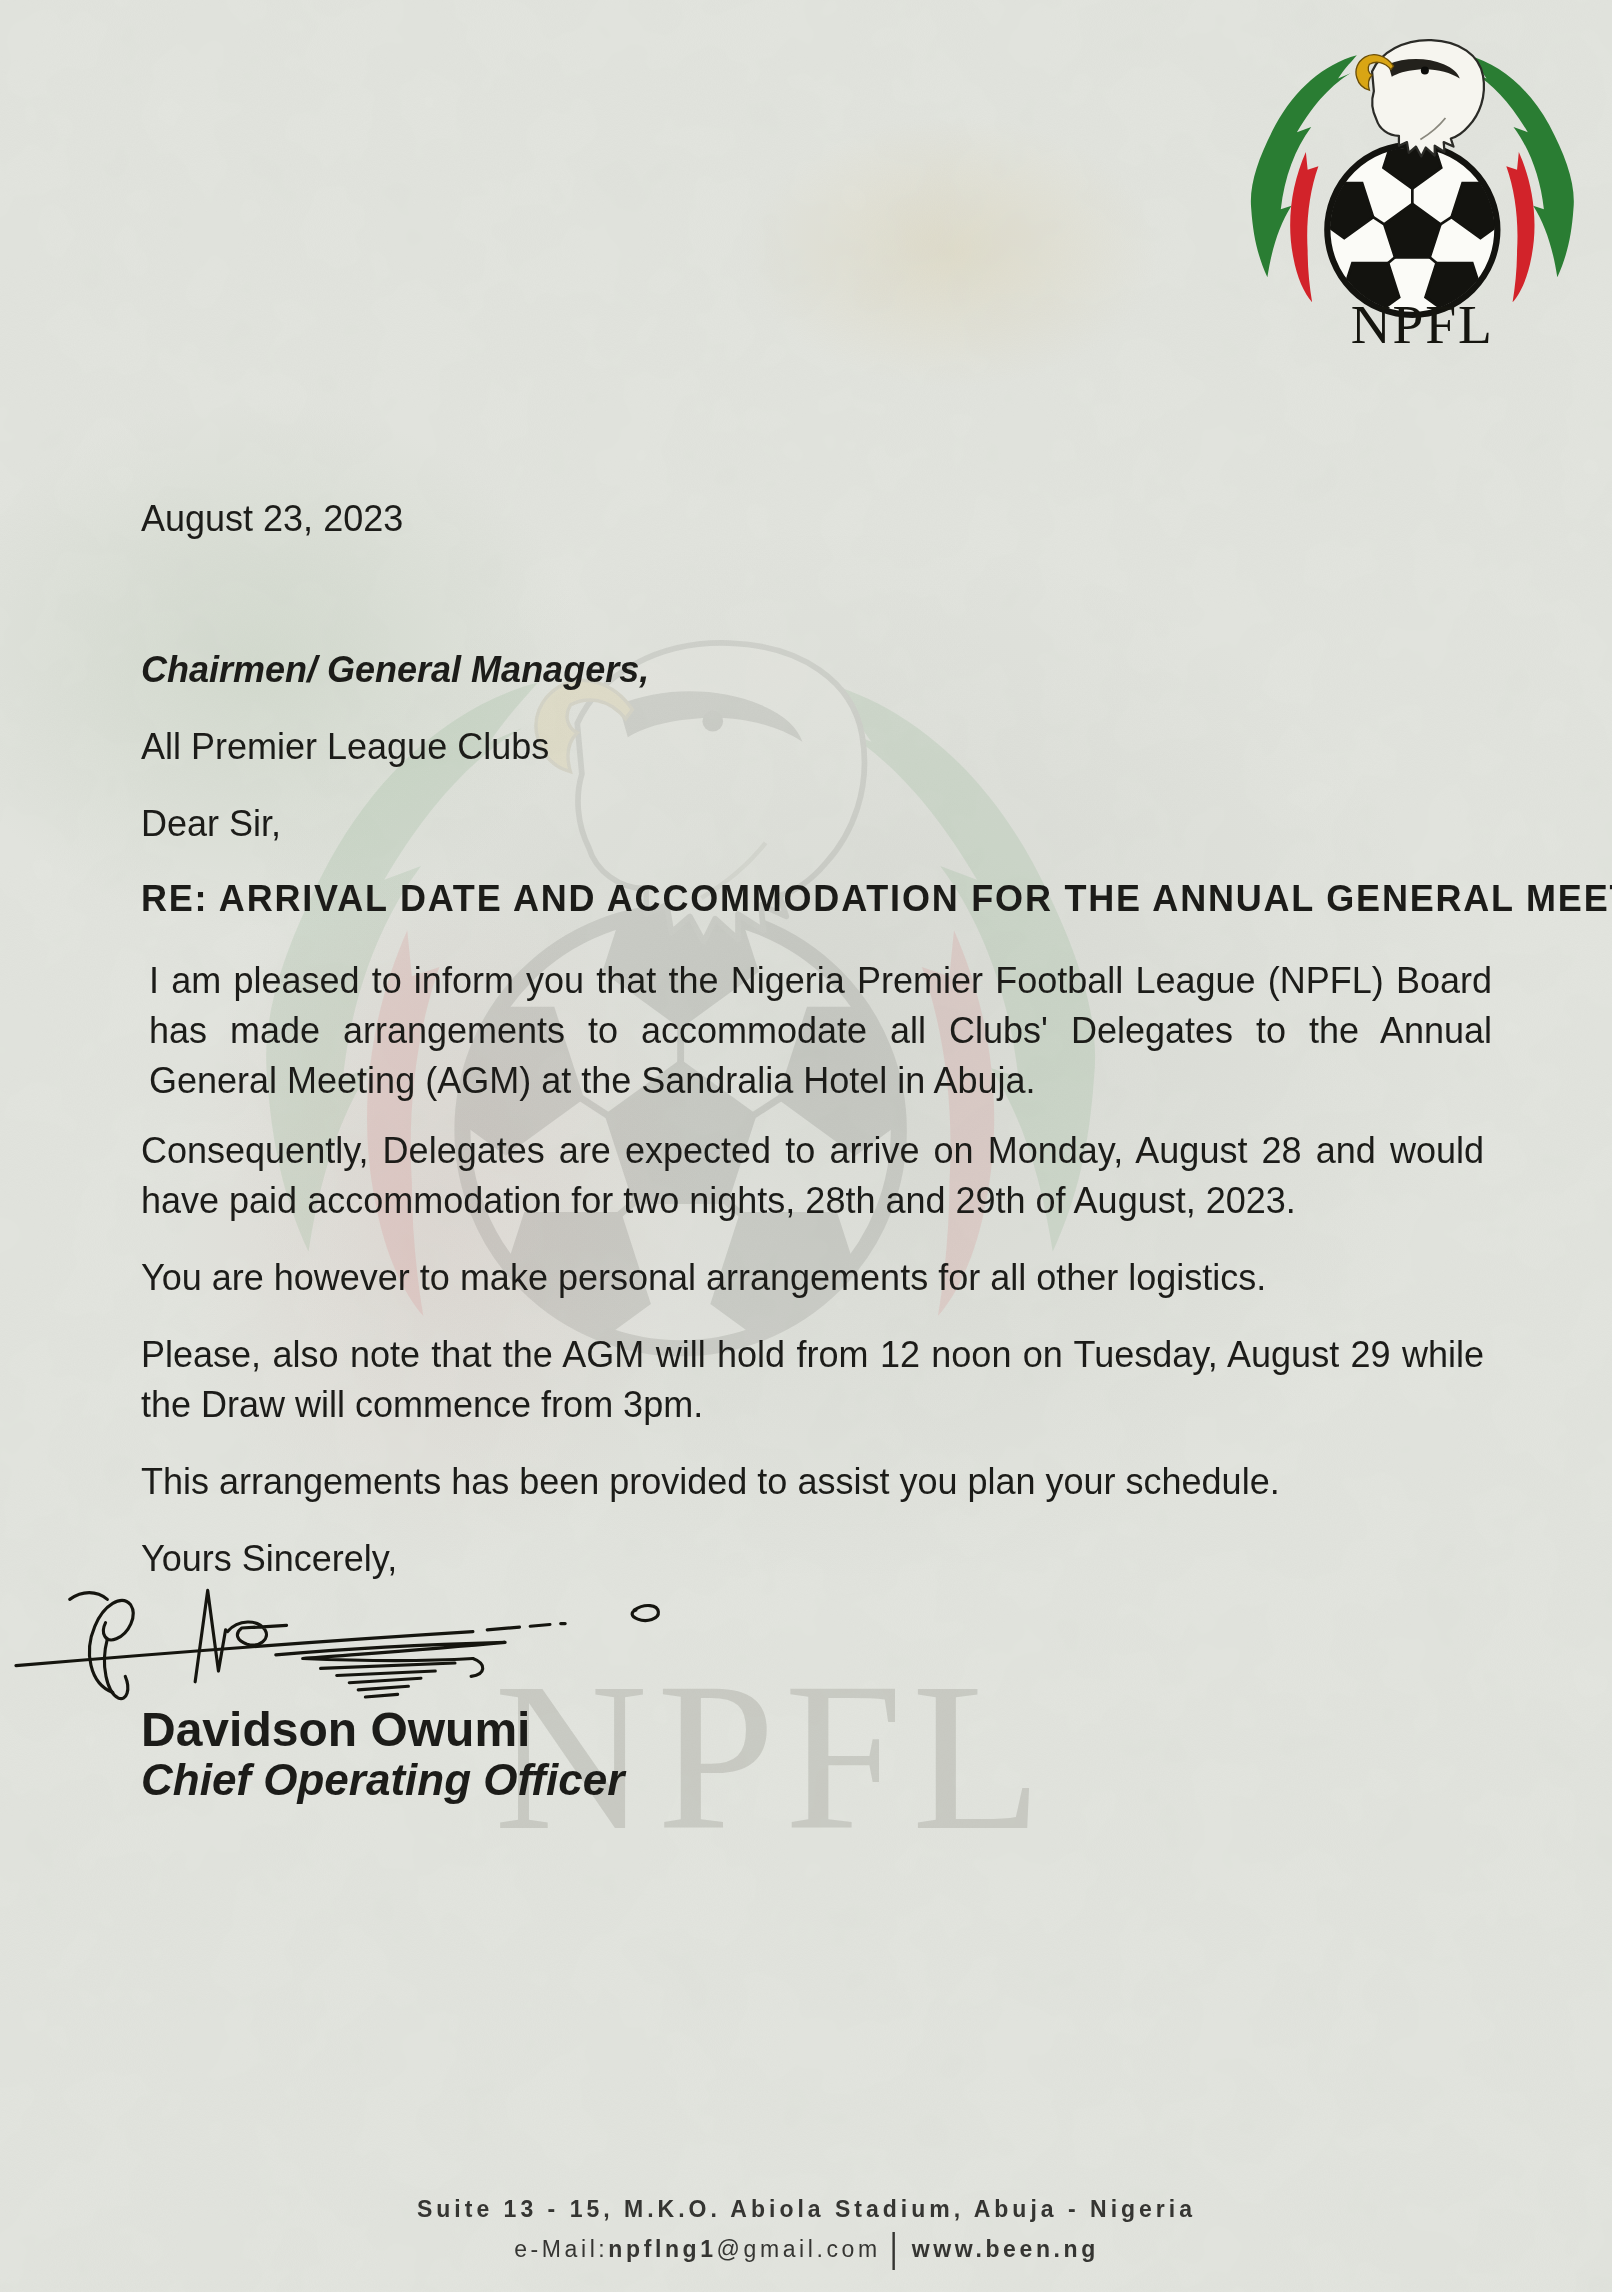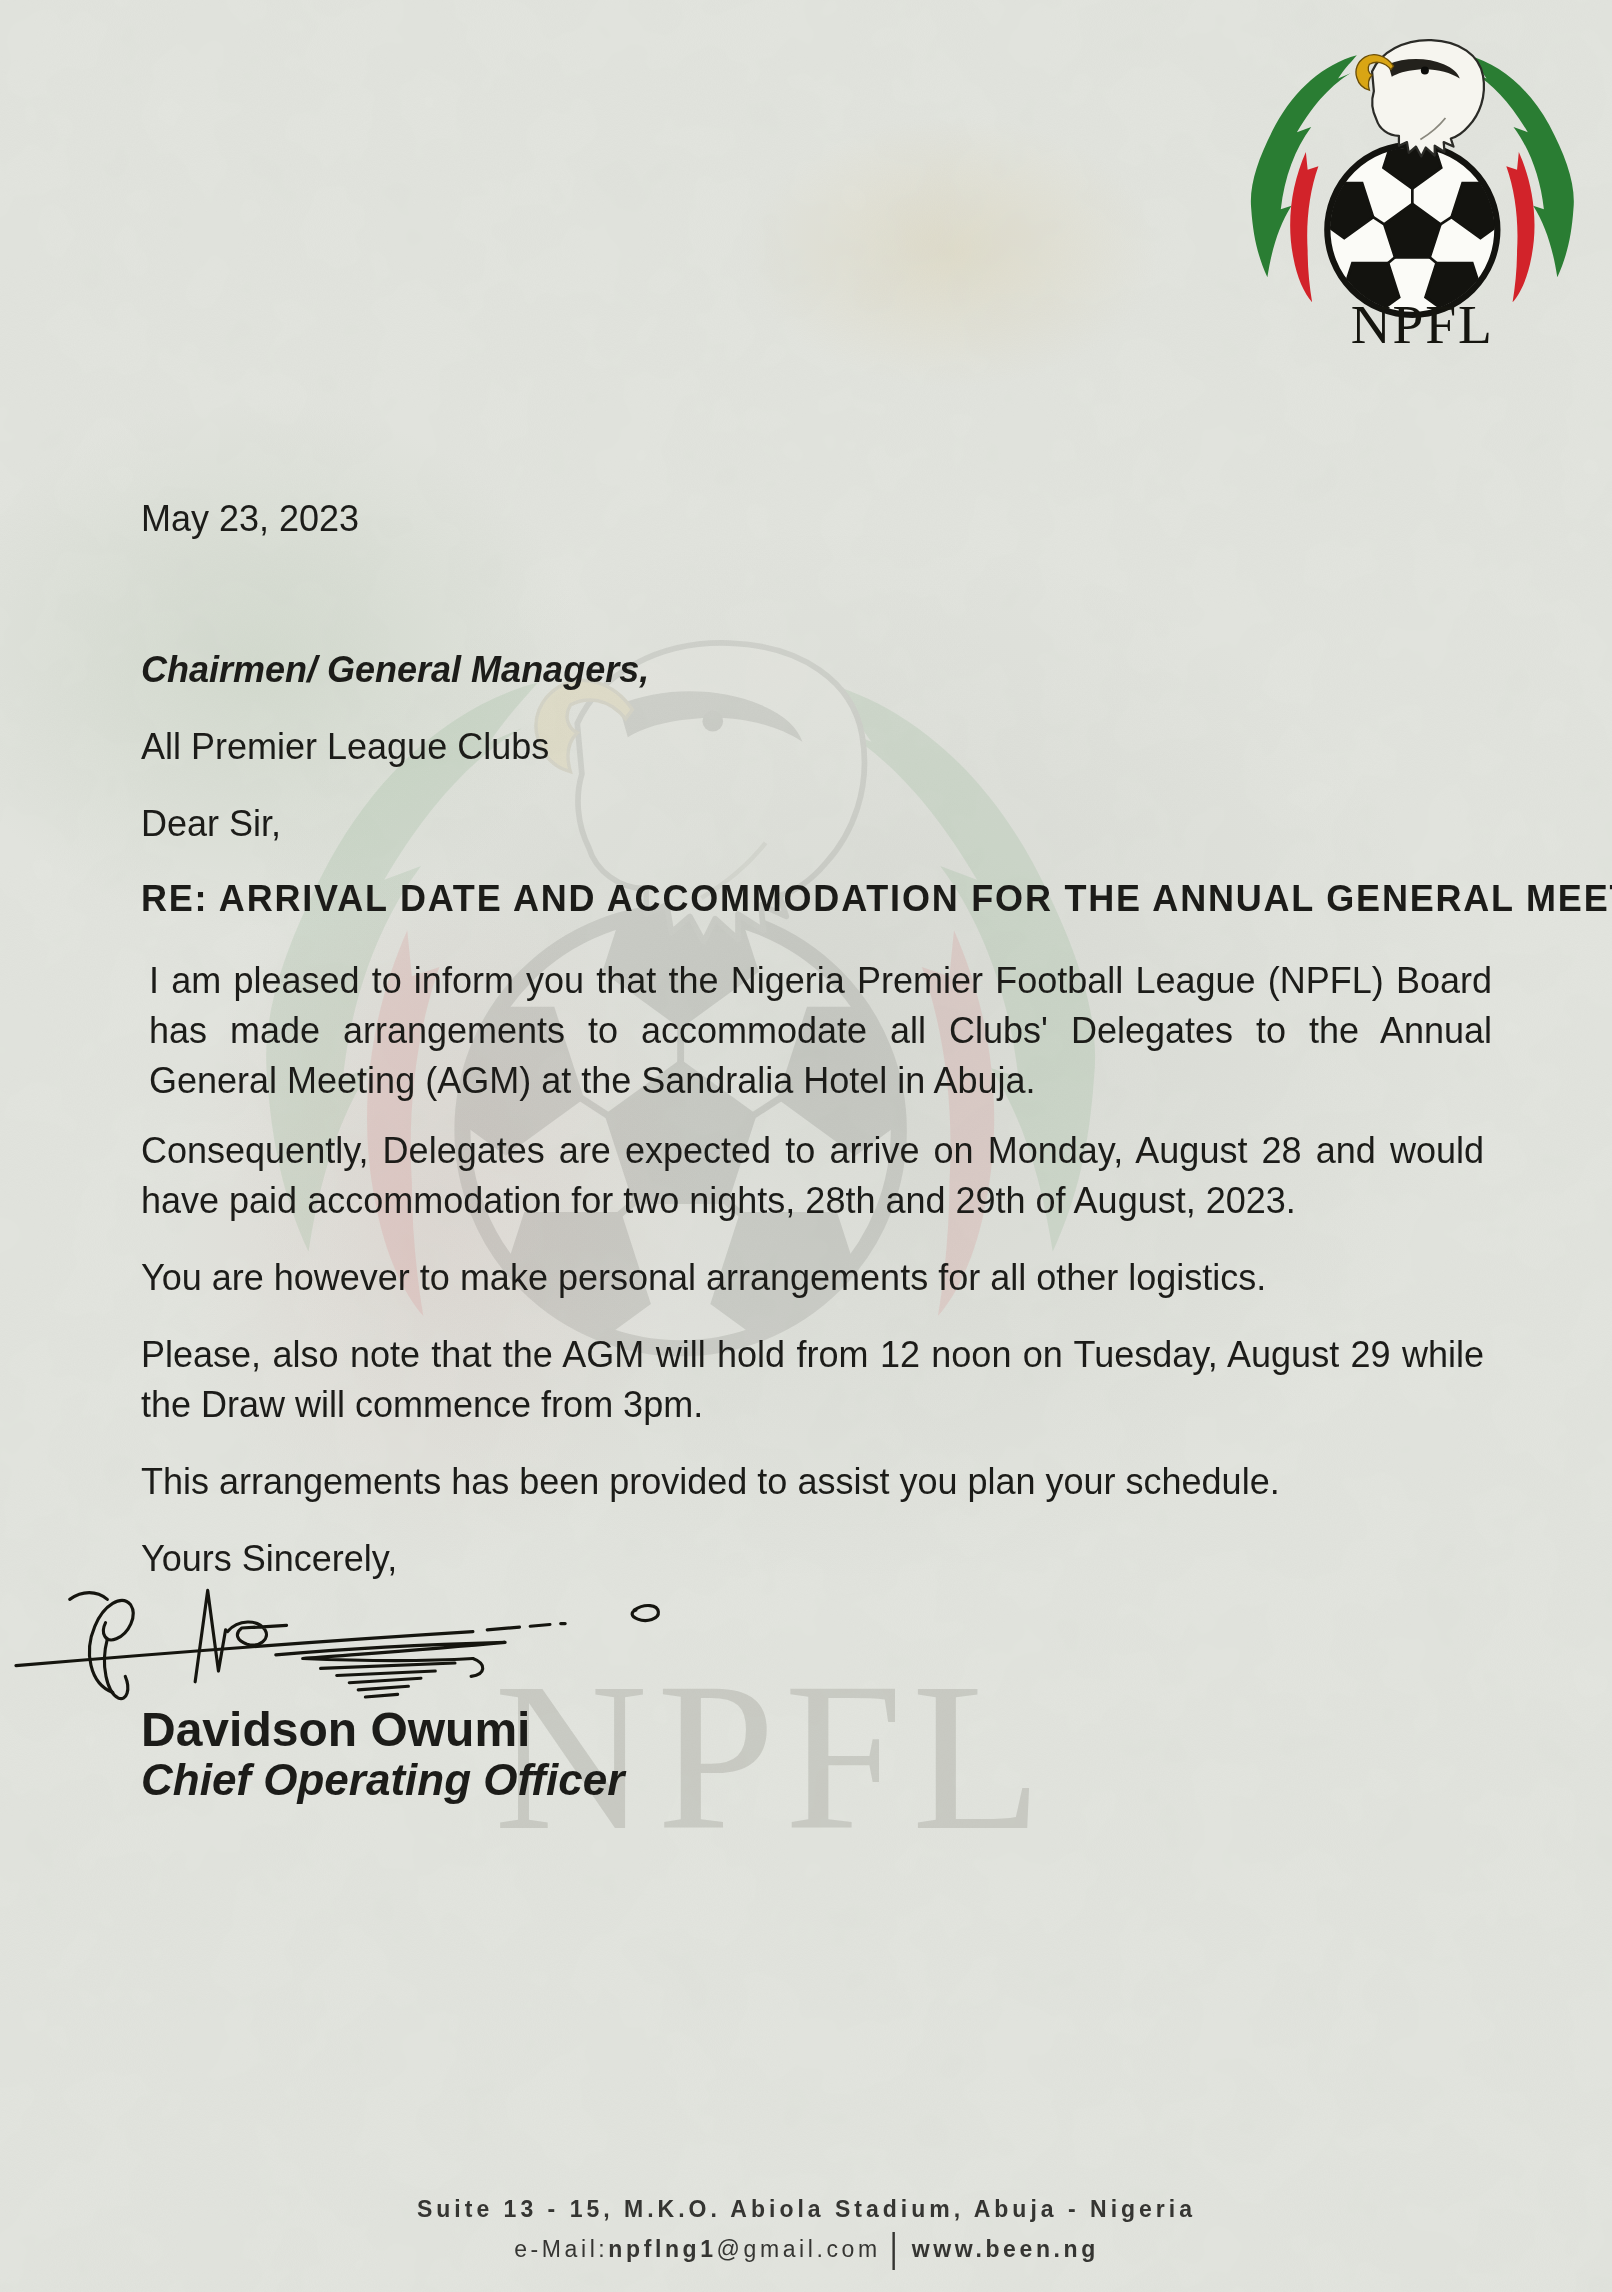--- a/index.html
+++ b/index.html
@@ -124,21 +124,21 @@
     <use href="#crest" xlink:href="#crest"></use>
   </svg>
 
   <div class="wm-word">NPFL</div>
 
   <svg class="logo" viewBox="0 0 390 390">
     <use href="#crest" xlink:href="#crest"></use>
     <text x="198" y="375" text-anchor="middle" font-family="Liberation Serif, serif" font-size="62" letter-spacing="2" fill="#15150f">NPFL</text>
   </svg>
 
-  <div class="block" style="top:494px">May 23, 2023</div>
+  <div class="block" style="top:494px">August 23, 2023</div>
   <div class="block bold" style="top:645px">Chairmen/ General Managers,</div>
   <div class="block" style="top:799px">Dear Sir,</div>
   <div class="block" style="top:722px">All Premier League Clubs</div>
   <div class="block subject" style="top:874px">RE: ARRIVAL DATE AND ACCOMMODATION FOR THE ANNUAL GENERAL MEETING</div>
 
   <p class="block justified" style="top:948px;margin:8px">I am pleased to inform you that the Nigeria Premier Football League (NPFL) Board has made arrangements to accommodate all Clubs' Delegates to the Annual General Meeting (AGM) at the Sandralia Hotel in Abuja.</p>
   <p class="block justified" style="top:1126px;margin:0">Consequently, Delegates are expected to arrive on Monday, August 28 and would have paid accommodation for two nights, 28th and 29th of August, 2023.</p>
   <p class="block justified" style="top:1253px;margin:0">You are however to make personal arrangements for all other logistics.</p>
   <p class="block justified" style="top:1330px;margin:0">Please, also note that the AGM will hold from 12 noon on Tuesday, August 29 while the Draw will commence from 3pm.</p>
   <p class="block justified" style="top:1457px;margin:0">This arrangements has been provided to assist you plan your schedule.</p>

